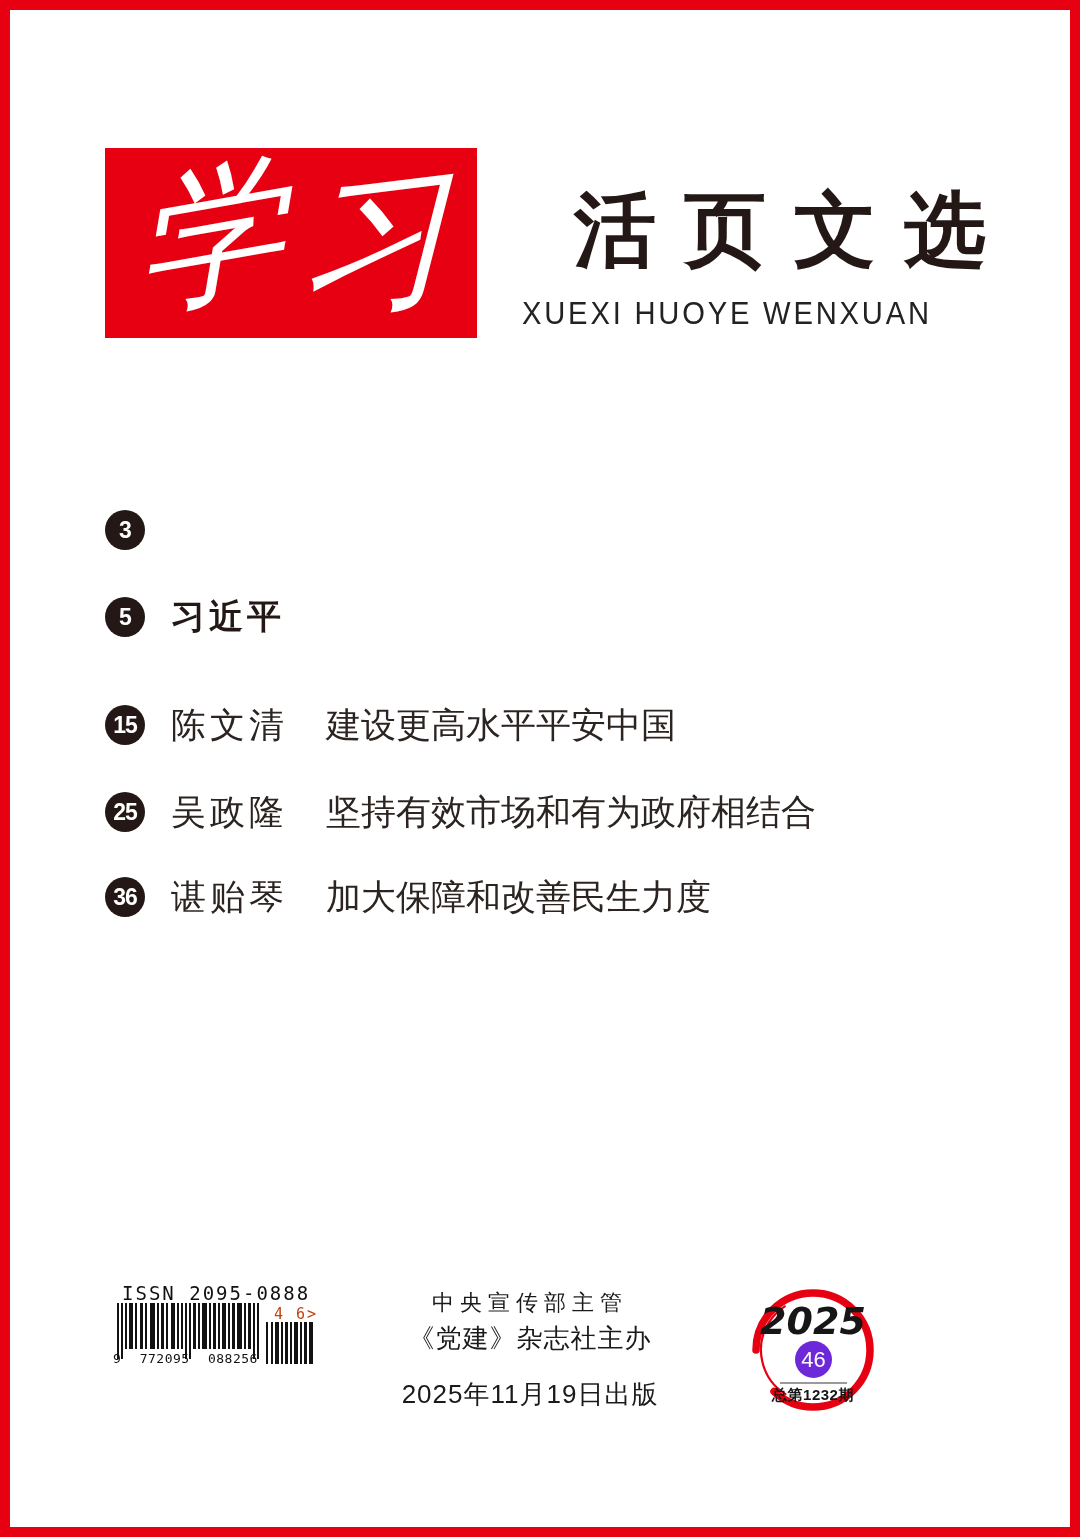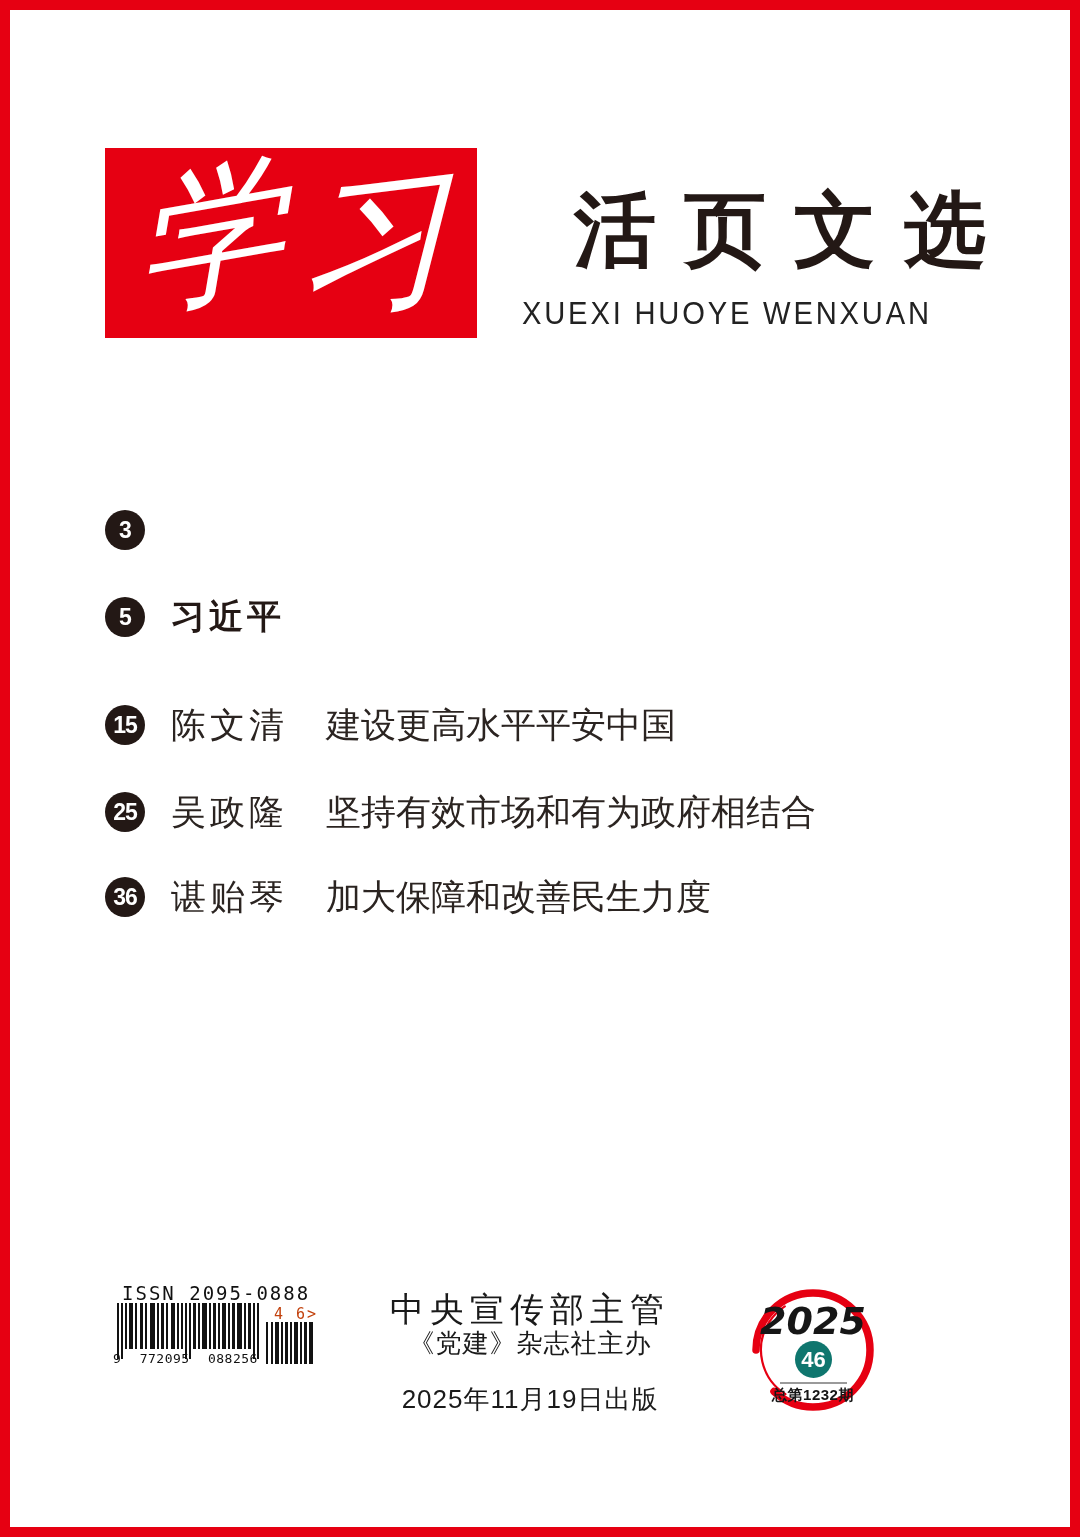--- a/index.html
+++ b/index.html
@@ -104,42 +104,42 @@
     padding-left:8px; white-space:nowrap;
   }
 
   
   .publisher-block {
     position:absolute; left:365px; top:1280px; width:310px;
     text-align:center;
     font-family:"Liberation Sans","DejaVu Sans",sans-serif;
     color:#1a1a1a;
   }
-  .publisher-line1 { font-size:34px; font-weight:500; letter-spacing:6px; line-height:1.15; white-space:nowrap; }
+  .publisher-line1 { font-size:22px; font-weight:500; letter-spacing:6px; line-height:1.15; margin-bottom:9px; white-space:nowrap; }
   .publisher-line2 { font-size:26px; font-weight:500; letter-spacing:1px; line-height:1.15; margin-bottom:26px; white-space:nowrap; }
   .publish-date    { font-size:26px; font-weight:500; letter-spacing:1px; line-height:1.15; white-space:nowrap; }
 
   
   .issue-badge { position:absolute; left:733px; top:1272px; width:140px; height:140px; }
   .issue-badge svg.enso { position:absolute; left:0; top:0; }
   .issue-year {
     position:absolute; left:0; top:20px; width:100%;
     text-align:center;
     font-family:"DejaVu Sans", sans-serif;
     font-style:italic; font-weight:700;
     font-size:38px; line-height:1;
     color:#161616; letter-spacing:0;
   }
   .issue-circle {
     position:absolute; left:52px; top:59px;
     width:37px; height:37px; border-radius:50%;
-    background:#0f766e;
+    background:#6d28d9;
     display:flex; align-items:center; justify-content:center;
     color:#fff; font-family:"Liberation Sans",sans-serif;
-    font-weight:700; font-size:22px;text-align:center;
+    font-weight:400; font-size:22px;text-align:center;
   }
   .badge-divider {
     position:absolute; left:37px; top:100px;
     width:67px; height:2px; background:#9a9a9a;
   }
   .badge-total {
     position:absolute; left:0; top:105px; width:100%;
     text-align:center;
     font-family:"Liberation Sans",sans-serif;
     font-weight:700; font-size:15px; line-height:1.1;

